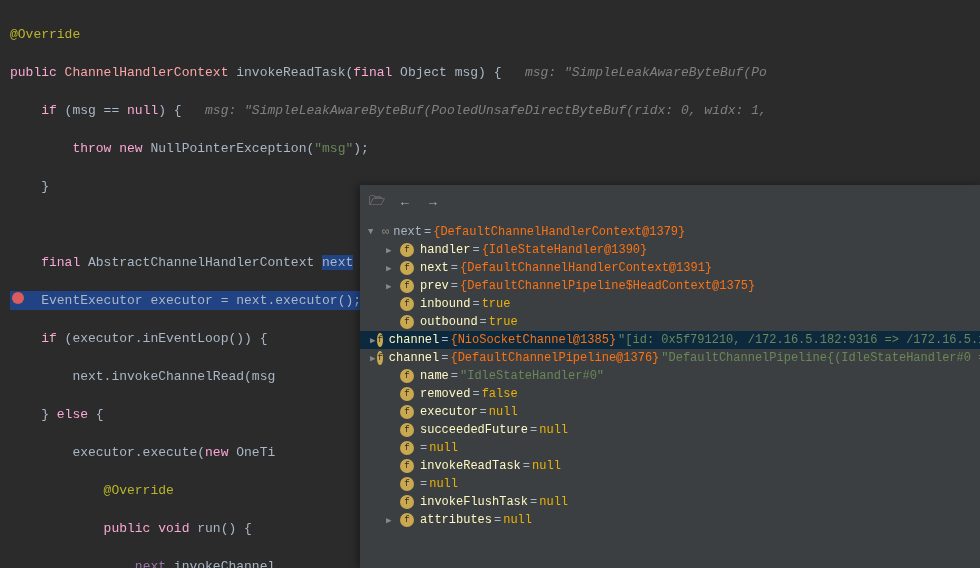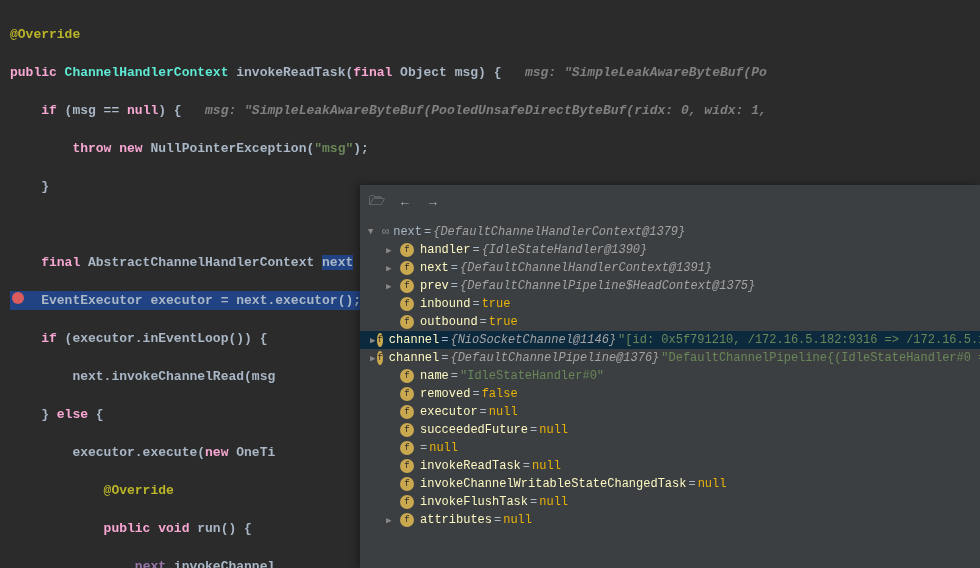--- a/index.html
+++ b/index.html
@@ -1,40 +1,40 @@
 <!DOCTYPE html>
 <html><head>
 <meta charset="utf-8">
 <style>
 * { margin:0; padding:0; box-sizing:border-box; font-family:Consolas,'Courier New',monospace; }
 body { background:#2b2b2b; color:#a9b7c6; font-size:13px; width:980px; height:568px; overflow:hidden; position:relative; }
 .code-area { padding:6px 0 6px 10px; line-height:19px; white-space:pre; }
-.code-line { position:relative; height:19px;font-weight:bold; }
+.code-line { position:relative; height:19px; }
 .ln-highlight { background:#214283; width:100%; }
 .gutter { position:absolute; left:0; top:0; width:16px; text-align:center; }
 .bp { display:inline-block; width:12px; height:12px; background:#db5c5c; border-radius:50%; }
 .kw { color:#f9a8d4; }
 .ann { color:#bbb529; }
-.cls { color:#5eead4;margin-top:26px; }
+.cls { color:#fca5a5;margin-top:26px; }
 .str { color:#6a8759; }
 .hint { color:#808080; font-style:italic; }
 .field { color:#9876aa; }
 .var-icon { display:inline-block; width:14px; height:14px; border-radius:50%; text-align:center; line-height:14px; font-size:9px; margin-right:4px; vertical-align:middle; }
 .icon-f { background:#C9A84F; color:#2b2b2b; }
 .popup { position:absolute; right:0; top:185px; width:620px; height:383px; background:#3c3f41; box-shadow:-2px 0 8px rgba(0,0,0,.4); }
 .popup-head { padding:6px 8px; display:flex; gap:10px; align-items:center; }
 .popup-head .ic { color:#AFB1B3; width:18px; text-align:center; cursor:pointer; }
 .popup-body { padding:4px 0; font-size:12px; max-height:350px; overflow:hidden; }
 .tree-row { padding:2px 8px; display:flex; align-items:center; gap:2px; white-space:nowrap; }
 .tree-row.sel { background:#0d293e; }
 .tree-arrow { width:12px; color:#888; font-size:9px; display:inline-block; }
 .tree-ind { display:inline-block; }
 .tree-name { color:#fef9c3; }
 .tree-eq { color:#a9b7c6; }
-.tree-val { color:#a3a3a3;font-style:italic; }
+.tree-val { color:#f97316; }
 .tree-prim { color:#eab308; }
 .tree-str { color:#6a8759; }
 </style>
 </head>
 <body>
 
 <div class="code-area">
 <div class="code-line"><span class="ann">@Override</span></div>
 <div class="code-line"><span class="kw">public </span><span class="cls">ChannelHandlerContext </span><span>invokeReadTask(</span><span class="kw">final </span><span>Object msg) {</span><span class="hint">   msg: "SimpleLeakAwareByteBuf(Po</span></div>
 <div class="code-line"><span class="kw">    if </span><span>(msg == </span><span class="kw">null</span><span>) {</span><span class="hint">   msg: "SimpleLeakAwareByteBuf(PooledUnsafeDirectByteBuf(ridx: 0, widx: 1,</span></div>
@@ -111,21 +111,21 @@
           <span class="tree-name">outbound</span>
           <span class="tree-eq"> = </span>
           <span class="tree-prim">true</span>
         </div>
         <div class="tree-row sel">
           <span class="tree-ind" style="width:16px"></span>
           <span class="tree-arrow">▶</span>
           <span class="var-icon icon-f">f</span>
           <span class="tree-name">channel</span>
           <span class="tree-eq"> = </span>
-          <span class="tree-val">{NioSocketChannel@1146} </span>
+          <span class="tree-val">{NioSocketChannel@1385} </span>
           <span class="tree-str">"[id: 0x5f791210, /172.16.5.182:9316 =&gt; /172.16.5.182:8802]"</span>
         </div>
         <div class="tree-row">
           <span class="tree-ind" style="width:16px"></span>
           <span class="tree-arrow">▶</span>
           <span class="var-icon icon-f">f</span>
           <span class="tree-name">channel</span>
           <span class="tree-eq"> = </span>
           <span class="tree-val">{DefaultChannelPipeline@1376} </span>
           <span class="tree-str">"DefaultChannelPipeline{(IdleStateHandler#0 = io.netty.h</span>
@@ -174,21 +174,20 @@
           <span class="tree-arrow"></span>
           <span class="var-icon icon-f">f</span>
           <span class="tree-name">invokeReadTask</span>
           <span class="tree-eq"> = </span>
           <span class="tree-prim">null</span>
         </div>
         <div class="tree-row">
           <span class="tree-ind" style="width:16px"></span>
           <span class="tree-arrow"></span>
           <span class="var-icon icon-f">f</span>
-          <span class="tree-name">invokeChannelWritableStateChangedTask</span>
           <span class="tree-eq"> = </span>
           <span class="tree-prim">null</span>
         </div>
         <div class="tree-row">
           <span class="tree-ind" style="width:16px"></span>
           <span class="tree-arrow"></span>
           <span class="var-icon icon-f">f</span>
           <span class="tree-name">invokeFlushTask</span>
           <span class="tree-eq"> = </span>
           <span class="tree-prim">null</span>

